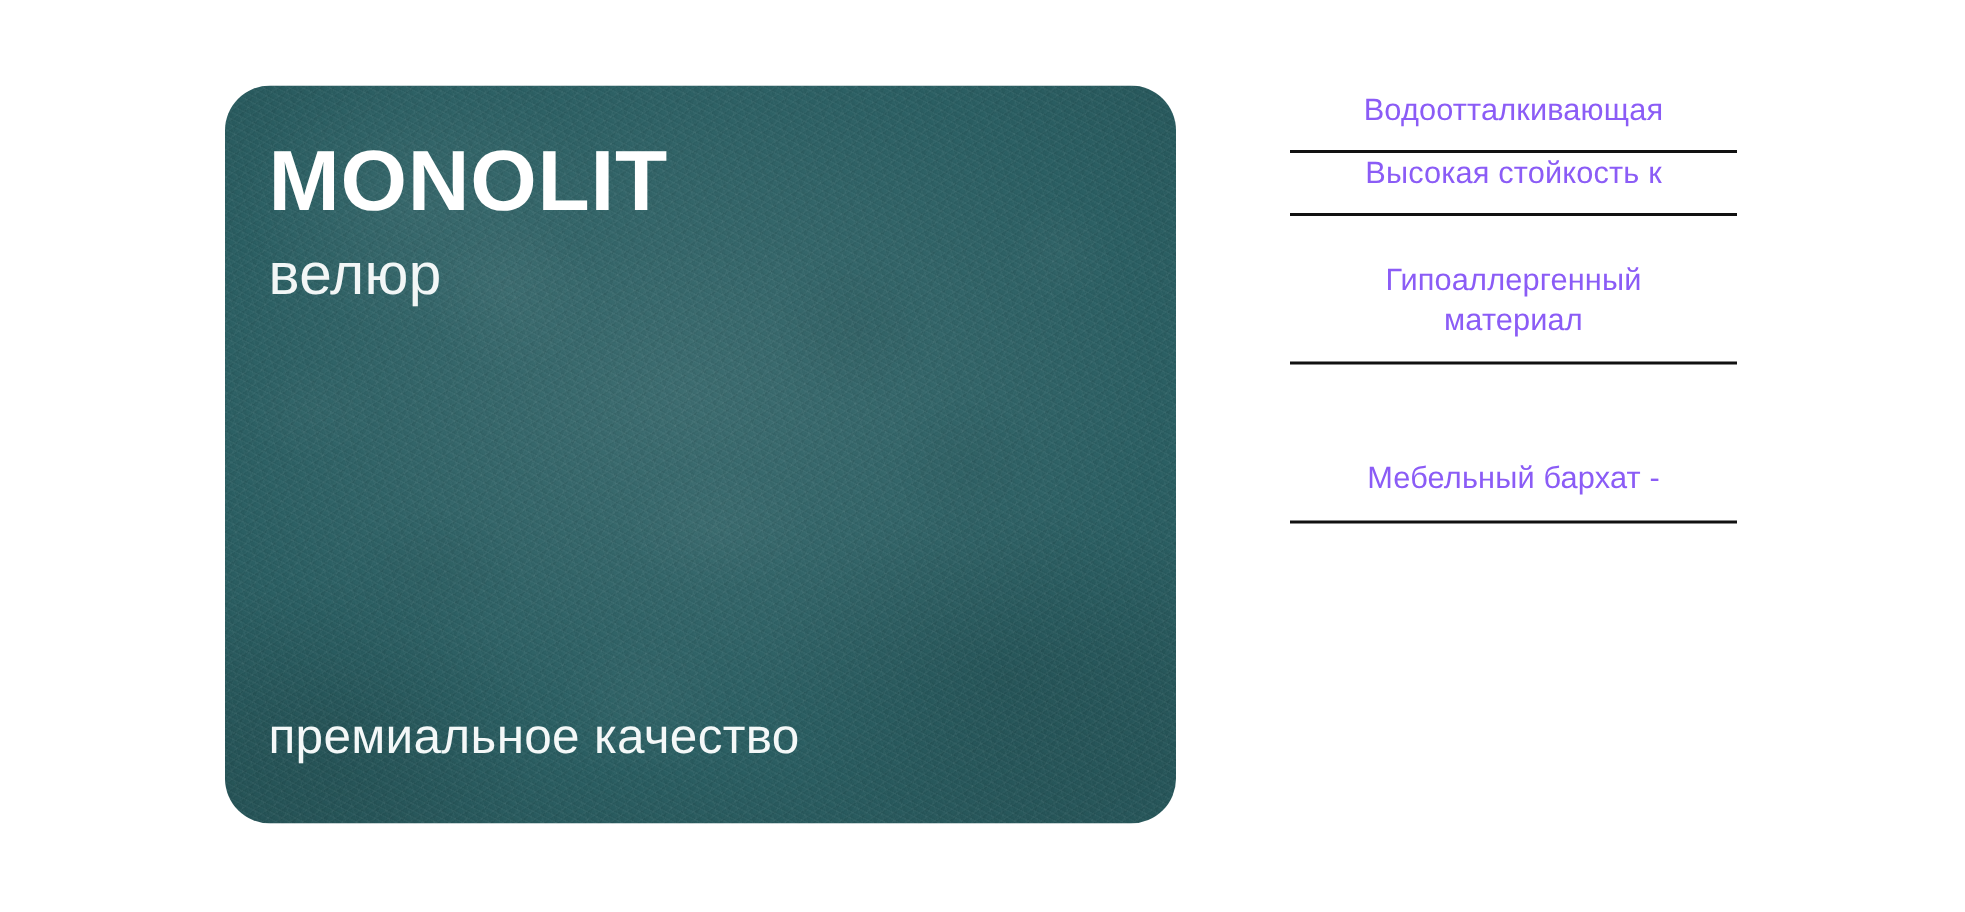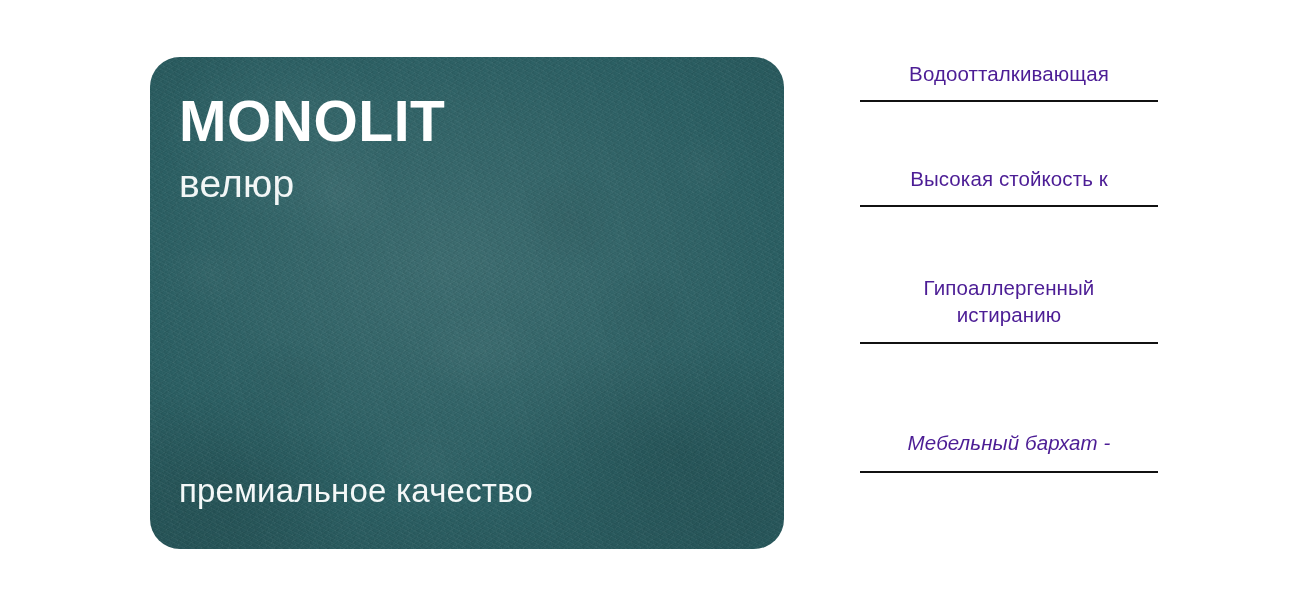--- a/index.html
+++ b/index.html
@@ -154,40 +154,40 @@
   }
 
   .feature {
     position: relative;
   }
   .feature-text {
     font-family: "Liberation Sans", sans-serif;
     font-weight: 300;
     font-size: 20.5px;
     line-height: 27px;
-    color: #4c1d95;
+    color: #8b5cf6;
     text-align: center;
     letter-spacing: 0.1px;
   }
   .feature-rule {
     height: 0;
     border-top: 2px solid #111111;
     width: 100%;
   }
 
   .feature-1 .feature-text { padding-top: 10px; }
   .feature-1 .feature-rule { margin-top: 13px; }
 
-  .feature-2 .feature-text { padding-top: 63px; }
+  .feature-2 .feature-text { }
   .feature-2 .feature-rule { margin-top: 13px; }
 
-  .feature-3 .feature-text { padding-top: 67px; }
+  .feature-3 .feature-text { padding-top: 29px; }
   .feature-3 .feature-rule { margin-top: 14px; }
 
-  .feature-4 .feature-text { padding-top: 85px; font-style: italic; }
+  .feature-4 .feature-text { padding-top: 62px; }
   .feature-4 .feature-rule { margin-top: 15px; }
 </style>
 </head>
 <body>
 
 <div class="page">
 
   <div class="swatch">
     <div class="swatch-texture"></div>
     <div class="swatch-cloud"></div>
@@ -214,21 +214,21 @@
     <div class="feature feature-2">
       <div class="feature-text">
         <span>Высокая стойкость к</span><br>
       </div>
       <div class="feature-rule"></div>
     </div>
 
     <div class="feature feature-3">
       <div class="feature-text">
         <span>Гипоаллергенный</span><br>
-        <span>истиранию</span>
+        <span>материал</span>
       </div>
       <div class="feature-rule"></div>
     </div>
 
     <div class="feature feature-4">
       <div class="feature-text">
         <span>Мебельный бархат -</span><br>
       </div>
       <div class="feature-rule"></div>
     </div>

